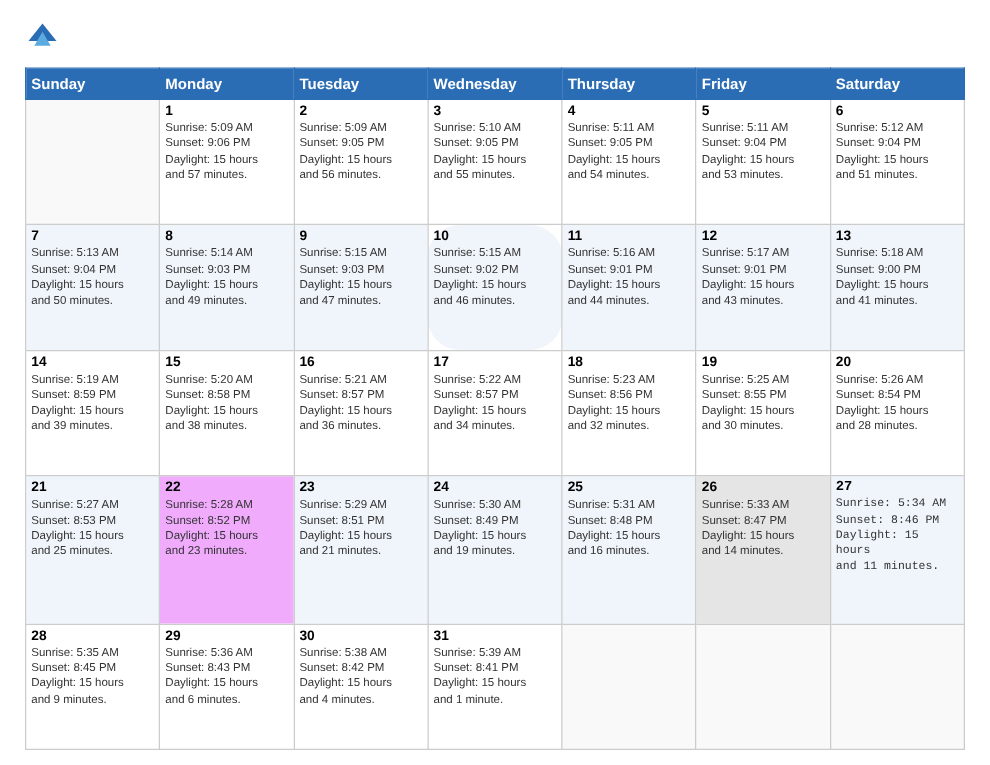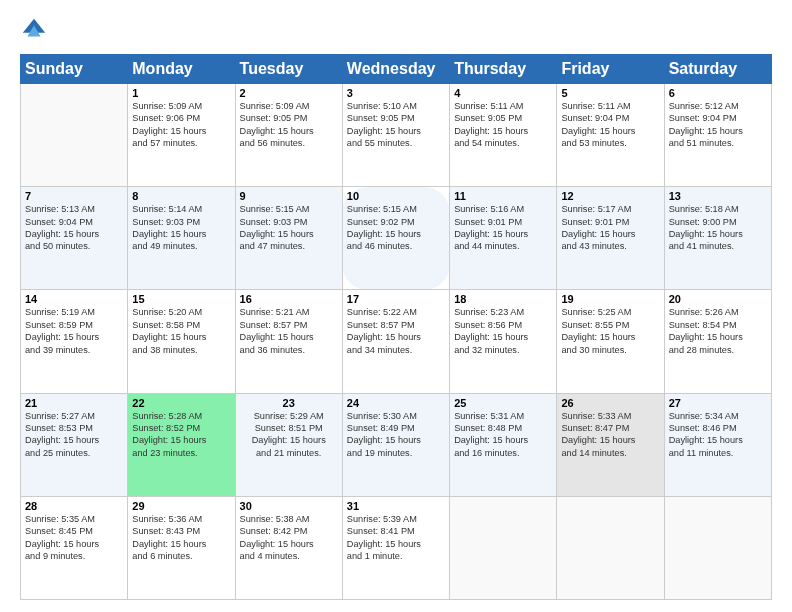--- a/index.html
+++ b/index.html
@@ -49,21 +49,21 @@
       flex: 1;
       border-collapse: collapse;
       width: 100%;
       font-size: 10px;
     }
     .calendar th {
       background: #2a6db5;
       color: #fff;
       padding: 5px 4px;
       text-align: left;
-      font-size: 16px;
+      font-size: 12px;
       font-weight: bold;
       border: 1px solid #2a6db5;
       margin-top: 31px;
     }
     .calendar td {
       border: 1px solid #ccc;
       vertical-align: top;
       padding: 3px 4px;
       width: calc(100% / 7);
       background: #fff;
@@ -208,41 +208,41 @@
           <td>
             <span class="day-number">20</span>
             <div class="day-info">Sunrise: 5:26 AM<br>Sunset: 8:54 PM<br>Daylight: 15 hours<br>and 28 minutes.</div>
           </td>
         </tr>
         <tr>
           <td style="background: rgb(240, 245, 251); margin-left: 36px;">
             <span class="day-number">21</span>
             <div class="day-info">Sunrise: 5:27 AM<br>Sunset: 8:53 PM<br>Daylight: 15 hours<br>and 25 minutes.</div>
           </td>
-          <td style="background: #86efac; margin-top: 44px;">
+          <td style="background: #f0abfc; margin-top: 44px;">
             <span class="day-number">22</span>
             <div class="day-info">Sunrise: 5:28 AM<br>Sunset: 8:52 PM<br>Daylight: 15 hours<br>and 23 minutes.</div>
           </td>
-          <td style="background: rgb(240, 245, 251); text-align: center;">
+          <td style="background: rgb(240, 245, 251);">
             <span class="day-number">23</span>
             <div class="day-info">Sunrise: 5:29 AM<br>Sunset: 8:51 PM<br>Daylight: 15 hours<br>and 21 minutes.</div>
           </td>
           <td style="background: rgb(240, 245, 251); margin-left: 38px;">
             <span class="day-number">24</span>
             <div class="day-info">Sunrise: 5:30 AM<br>Sunset: 8:49 PM<br>Daylight: 15 hours<br>and 19 minutes.</div>
           </td>
           <td style="background: rgb(240, 245, 251);">
             <span class="day-number">25</span>
             <div class="day-info">Sunrise: 5:31 AM<br>Sunset: 8:48 PM<br>Daylight: 15 hours<br>and 16 minutes.</div>
           </td>
           <td style="background: #e5e5e5;">
             <span class="day-number">26</span>
             <div class="day-info">Sunrise: 5:33 AM<br>Sunset: 8:47 PM<br>Daylight: 15 hours<br>and 14 minutes.</div>
           </td>
-          <td style="background: rgb(240, 245, 251);">
+          <td style="background: rgb(240, 245, 251); font-family: Liberation Mono, monospace;">
             <span class="day-number">27</span>
             <div class="day-info">Sunrise: 5:34 AM<br>Sunset: 8:46 PM<br>Daylight: 15 hours<br>and 11 minutes.</div>
           </td>
         </tr>
         <tr>
           <td>
             <span class="day-number">28</span>
             <div class="day-info">Sunrise: 5:35 AM<br>Sunset: 8:45 PM<br>Daylight: 15 hours<br>and 9 minutes.</div>
           </td>
           <td>

